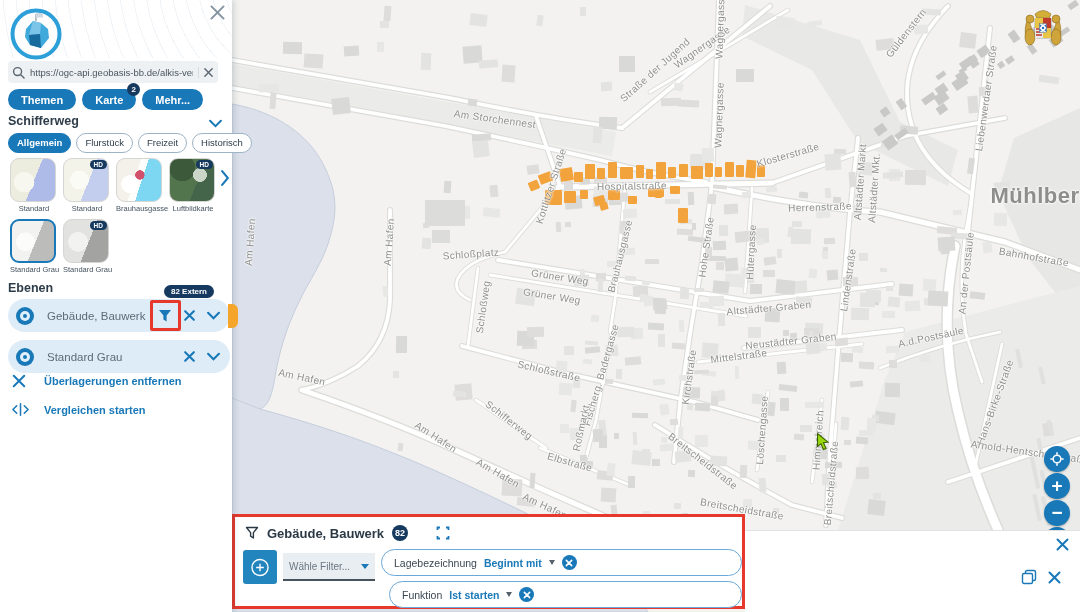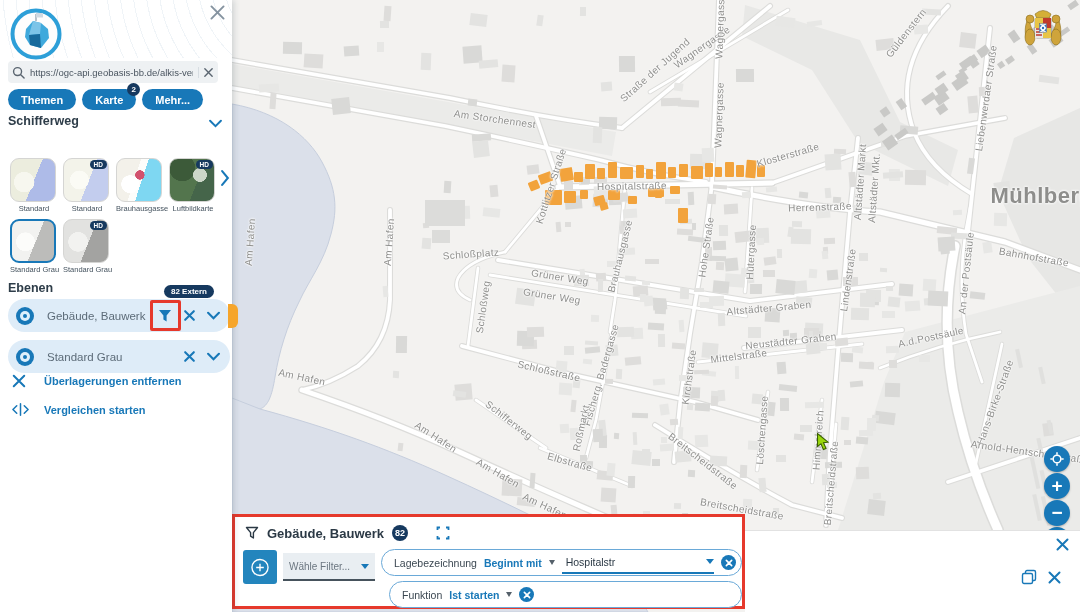--- a/index.html
+++ b/index.html
@@ -684,24 +684,20 @@
       </button>
       <div id="fp-choose">
         <span class="ph">Wähle Filter...</span>
         <span class="caret"></span>
       </div>
       <div id="fp-rows">
           <div class="frow">
             <span class="field">Lagebezeichnung</span>
             <span class="op">Beginnt mit</span>
             <span class="caret dark"></span>
-            <span class="val">
-              <span class="vtext">Hospitalstr</span>
-              <span class="caret"></span>
-            </span>
             <button class="xcircle">
               <svg width="8" height="8" viewBox="0 0 12 12">
                 <path d="M2,2 L10,10 M10,2 L2,10" stroke="#fff" stroke-width="2.4" stroke-linecap="round"></path>
               </svg>
             </button>
           </div>
           <div class="frow" style="margin-left: 8px;">
             <span class="field">Funktion</span>
             <span class="op">Ist starten</span>
             <span class="caret dark"></span>
@@ -773,20 +769,26 @@
         <button class="tab"><span>Karte</span><span class="tb-badge">2</span></button>
         <button class="tab"><span>Mehr...</span></button>
       </div>
 
     <div class="sec-head" style="top:114px;">Schifferweg</div>
     <span class="sec-chevron" style="top:114px;">
       <svg width="13" height="9" viewBox="0 0 12 8">
           <path d="M1,1.5 L6,6.5 L11,1.5" fill="none" stroke="#1878b8" stroke-width="1.8" stroke-linecap="round"></path>
         </svg>
     </span>
+    <div id="chips">
+        <div class="chip active">Allgemein</div>
+        <div class="chip">Flurstück</div>
+        <div class="chip">Freizeit</div>
+        <div class="chip">Historisch</div>
+      </div>
     <div id="thumbs">
         <div class="thumbwrap">
           <div class="thumb t-std1"></div>
           <div class="thumblabel">Standard</div>
         </div>
         <div class="thumbwrap">
           <div class="thumb t-std2">
             <span class="hd">HD</span>
           </div>
           <div class="thumblabel">Standard</div>

